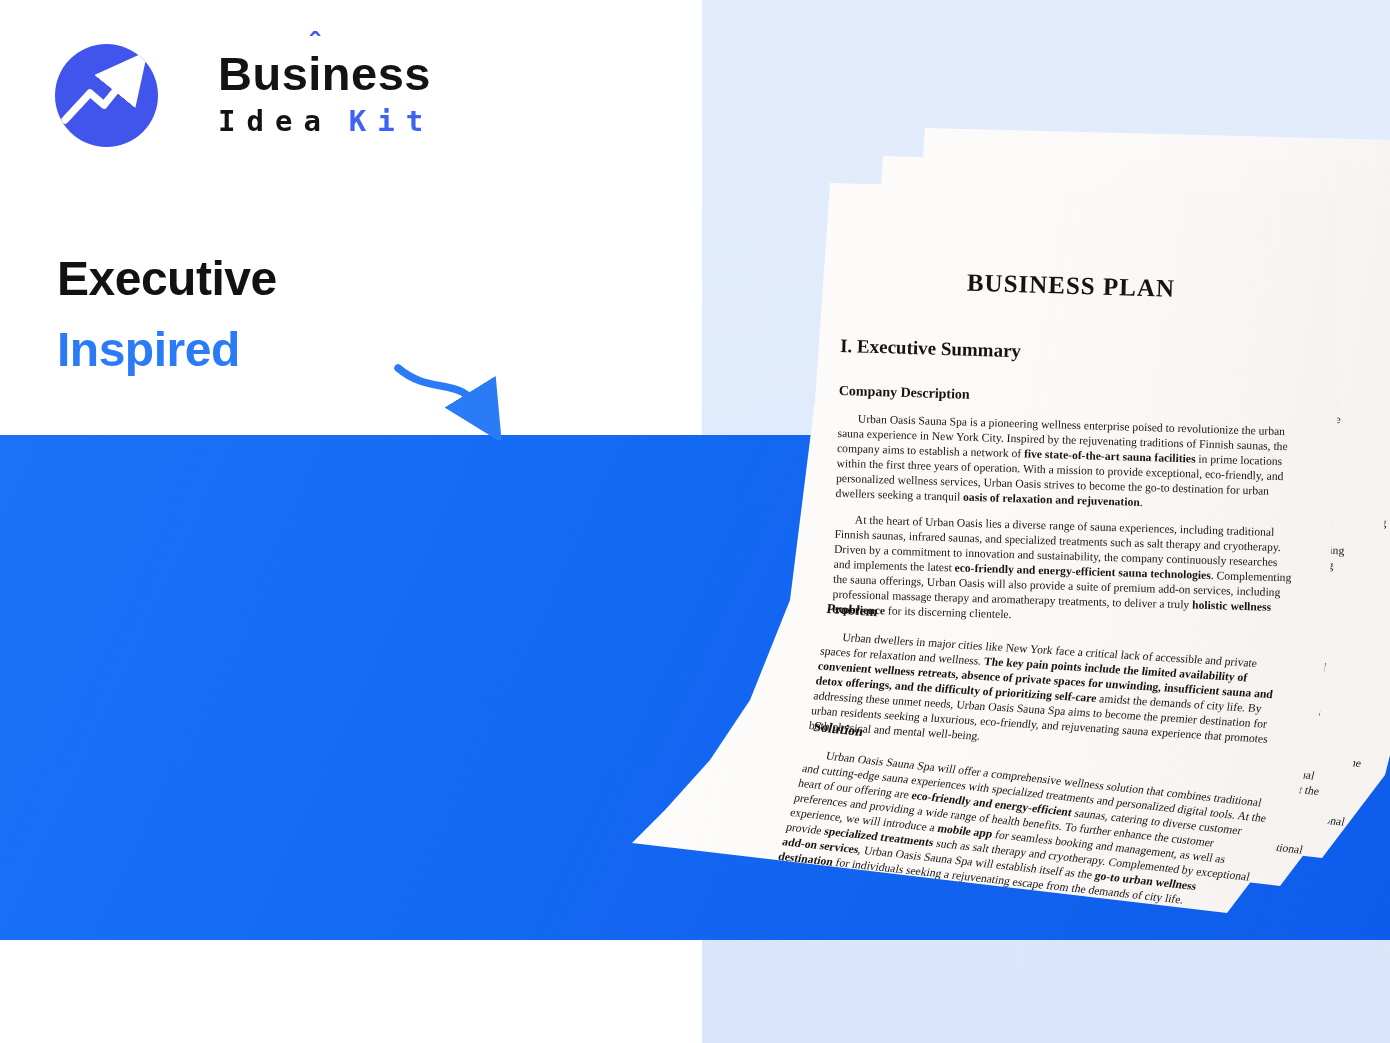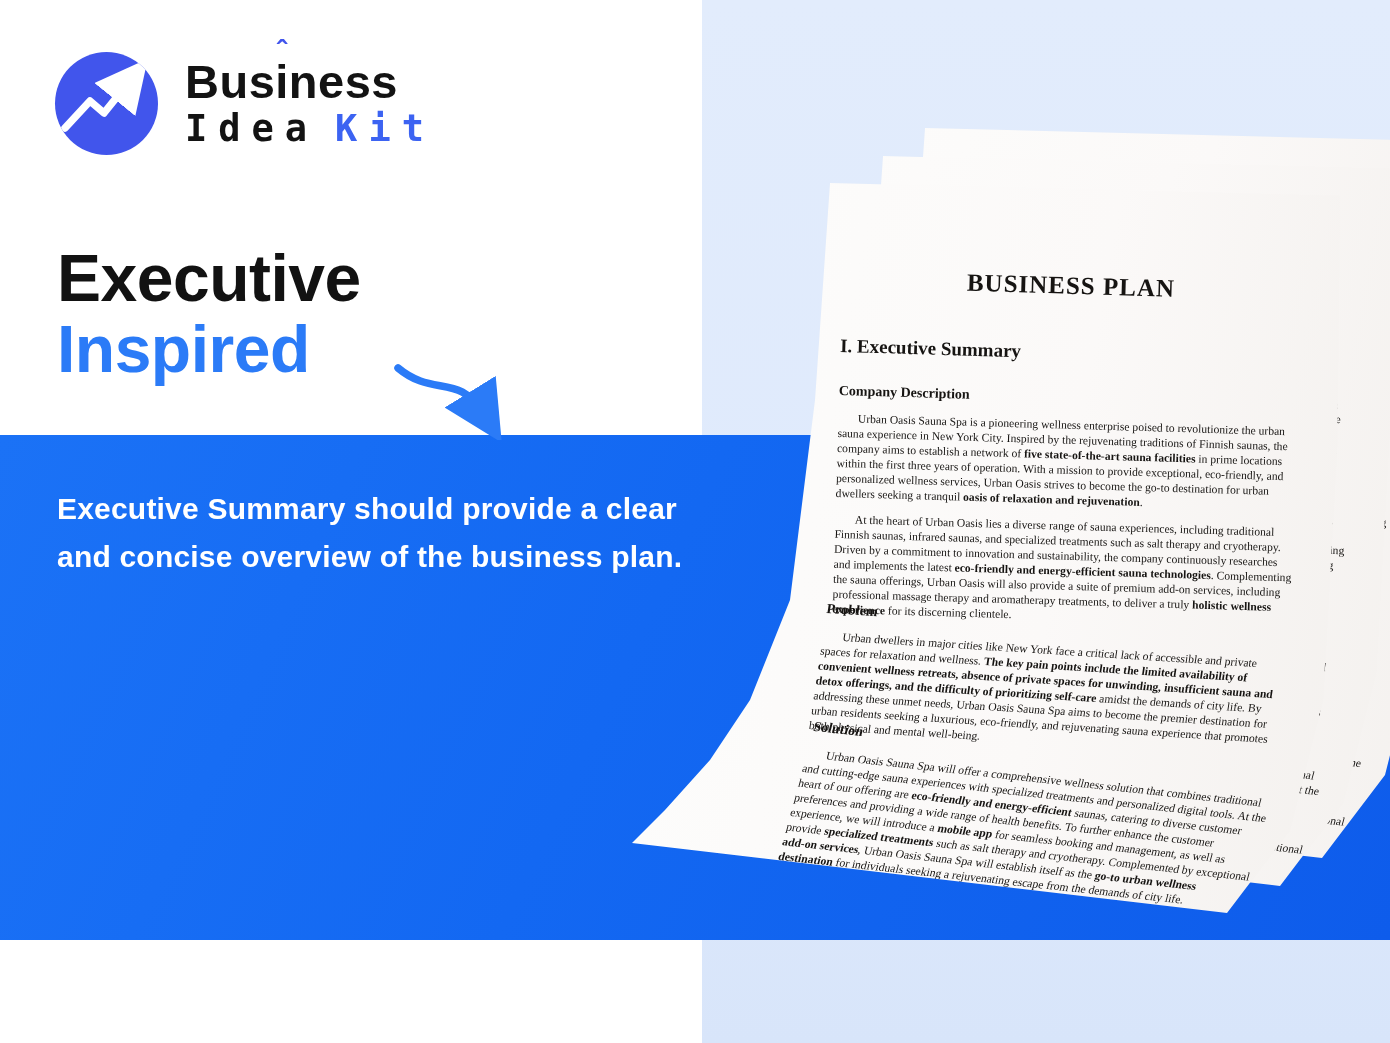--- a/index.html
+++ b/index.html
@@ -41,50 +41,49 @@
   .doc-title{text-align:center;font-size:25px;line-height:30px;font-weight:700;
     letter-spacing:1px;margin-top:16px;}
   .doc-h2{font-size:19px;line-height:24px;font-weight:700;margin-top:40px;}
   .doc-h3{font-size:14px;line-height:18px;font-weight:700;margin-top:24px;}
   .doc-h3.tight{margin-top:0;}
   .doc-p{font-size:11.6px;line-height:15px;text-indent:20px;margin-top:11px;
     text-align:left;}
   .doc-p b{font-weight:700;}
 
   
-  .brand{position:absolute;left:55px;top:52px;z-index:4;display:flex;}
+  .brand{position:absolute;left:55px;top:44px;z-index:4;display:flex;gap:33px;}
   .logo-circle{width:103px;height:103px;border-radius:50%;background:var(--logo);
     overflow:hidden;flex:0 0 auto;}
   .brand-text{margin-left:27px;padding-top:4px;}
   .brand-line1{font-size:47px;line-height:52px;font-weight:800;color:var(--ink);
     letter-spacing:.5px;}
   .i-wrap{position:relative;display:inline-block;}
   .caret{position:absolute;left:50%;top:-15px;transform:translateX(-50%);
     color:var(--logo);font-size:30px;line-height:20px;font-weight:700;}
   .brand-line2{margin-top:4px;font-family:"DejaVu Sans Mono",monospace;
-    font-size:37px;line-height:34px;font-weight:700;color:var(--ink);
+    font-size:29px;line-height:34px;font-weight:700;color:var(--ink);
     letter-spacing:11px;}
   .kit{color:var(--kit);margin-left:17px;}
 
   
   .headline{position:absolute;left:57px;top:243px;z-index:4;font-weight:800;
-    font-size:66px;line-height:71px;letter-spacing:-.5px;}
+    font-size:48px;line-height:71px;letter-spacing:-.5px;}
   .h-black{display:block;color:#121212;}
   .h-blue{display:block;color:var(--accent);}
   .curve-arrow{position:absolute;left:392px;top:358px;z-index:4;}
 </style>
 </head>
 <body>
 
 <div class="canvas">
 
   <div class="bg-right"></div>
 
   <div class="blue-band">
-    <p>Executive Summary should provide a clear and concise overview of the business plan.</p>
   </div>
 
   <div class="sheet sheet-back shadow-back">
     <div class="page-inner page-ghost">
       <div class="block block-a">
         <div class="doc-title">BUSINESS PLAN</div>
         <div class="doc-h2">I. Executive Summary</div>
         <div class="doc-h3">Company Description</div>
         <p class="doc-p"><span>Urban Oasis Sauna Spa is a pioneering wellness enterprise poised to revolutionize the urban sauna experience in New York City. Inspired by the rejuvenating traditions of Finnish saunas, the company aims to establish a network of </span><b>five state-of-the-art sauna facilities</b><span> in prime locations within the first three years of operation. With a mission to provide exceptional, eco-friendly, and personalized wellness services, Urban Oasis strives to become the go-to destination for urban dwellers seeking a tranquil </span><b>oasis of relaxation and rejuvenation</b><span>.</span></p>
         <p class="doc-p"><span>At the heart of Urban Oasis lies a diverse range of sauna experiences, including traditional Finnish saunas, infrared saunas, and specialized treatments such as salt therapy and cryotherapy. Driven by a commitment to innovation and sustainability, the company continuously researches and implements the latest </span><b>eco-friendly and energy-efficient sauna technologies</b><span>. Complementing the sauna offerings, Urban Oasis will also provide a suite of premium add-on services, including professional massage therapy and aromatherapy treatments, to deliver a truly </span><b>holistic wellness experience</b><span> for its discerning clientele.</span></p>

